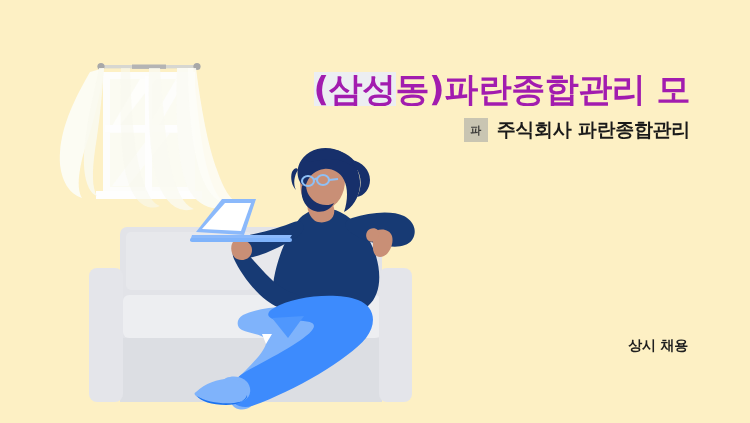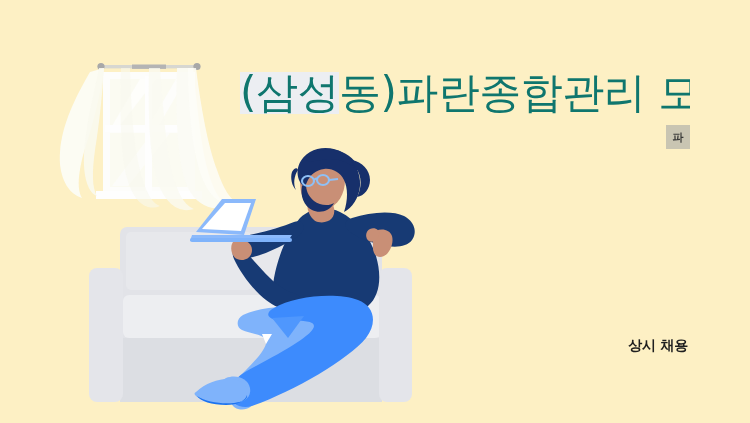--- a/index.html
+++ b/index.html
@@ -41,23 +41,23 @@
 
   .title-line {
     display: block;
     white-space: nowrap;
     overflow: hidden;
     line-height: 1.0;
   }
 
   .job-title {
     font-family: "DejaVu Sans", "Liberation Sans", sans-serif;
-    font-size: 42px;
-    font-weight: 400;
-    color: #0f766e;
+    font-size: 34px;
+    font-weight: 700;
+    color: #a21caf;
     letter-spacing: -0.5px;
     white-space: nowrap;
   }
 
   
   .title-hl {
     background: #eceef2;
     box-shadow: 0 -6px 0 0 #eceef2, 0 6px 0 0 #eceef2;
   }
 
@@ -271,20 +271,21 @@
   </svg>
 
   <div class="text-block">
 
     <div class="title-line">
       <span class="job-title title-hl">(삼성</span><span class="job-title">동)파란종합관리 모</span>
     </div>
 
     <div class="company-line">
       <span class="company-badge">파</span>
+      <span class="company-name">주식회사 파란종합관리</span>
     </div>
   </div>
 
   <div class="status-row">
     <span class="status-text">상시 채용</span>
   </div>
 
 </div>
 
 </body></html>

